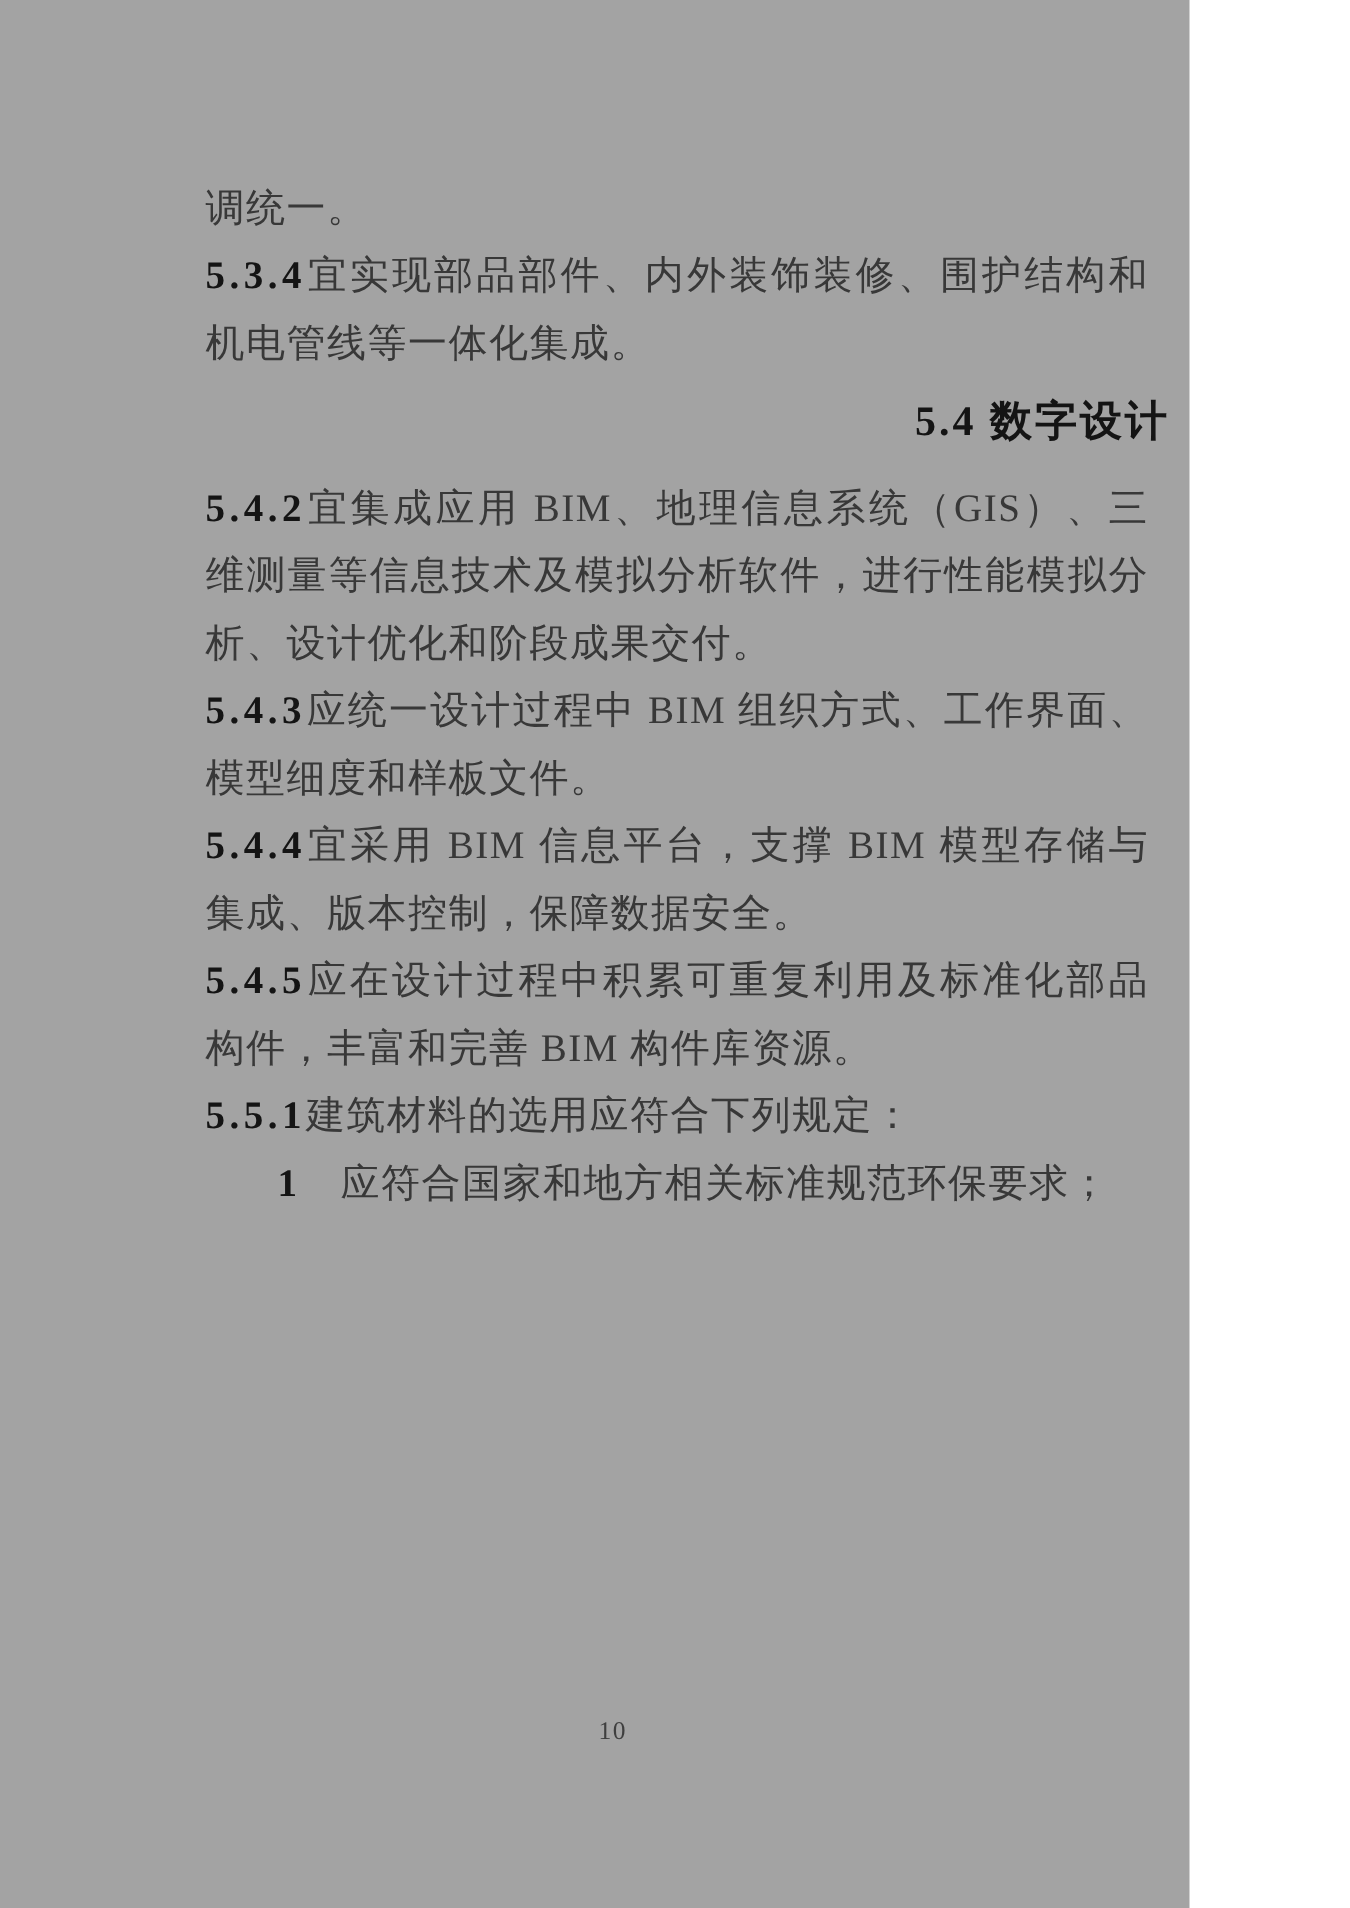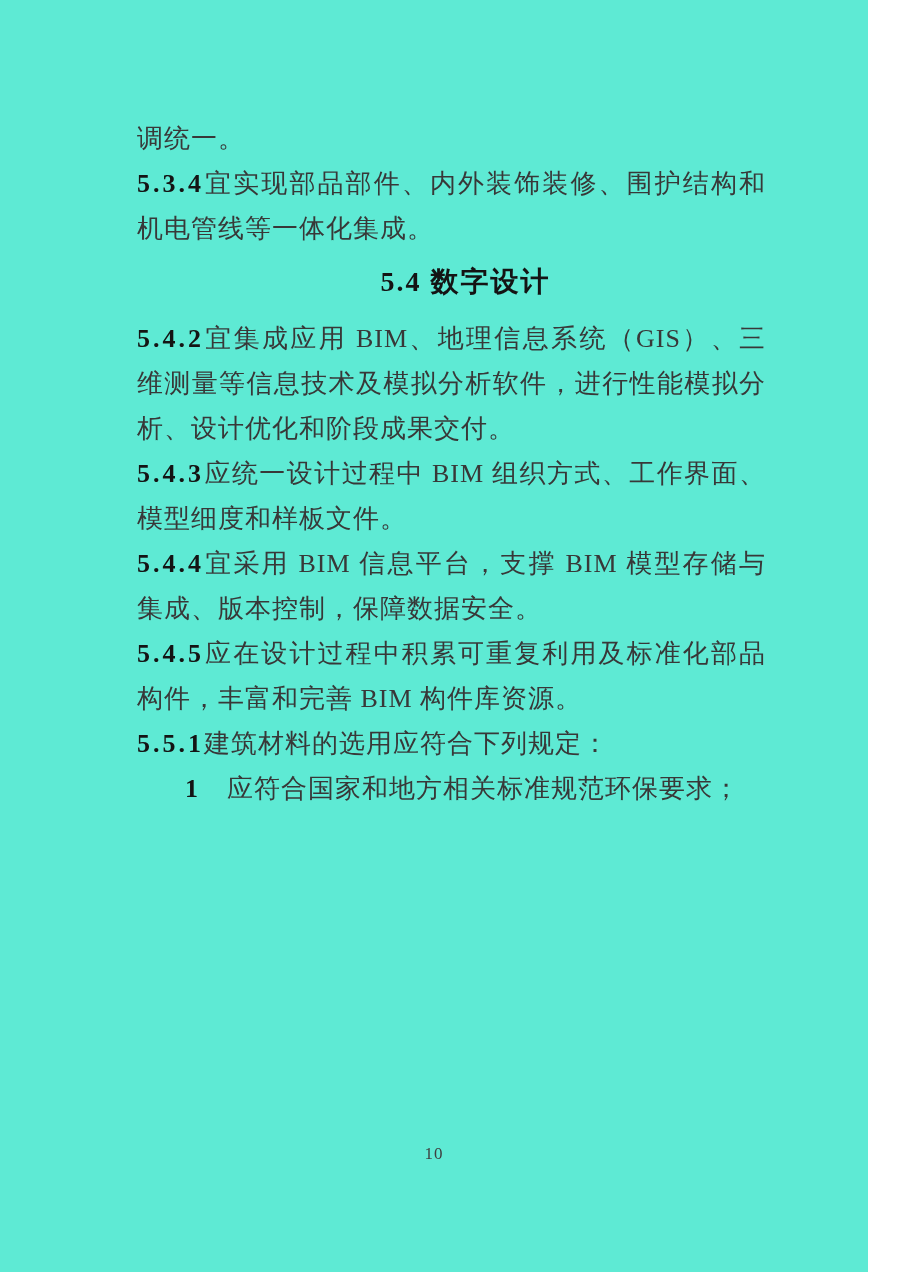--- a/index.html
+++ b/index.html
@@ -2,23 +2,23 @@
 <html><head>
 <meta charset="utf-8">
 <style>
   html, body {
     margin: 0;
     padding: 0;
     background: #ffffff;
   }
   .page {
     position: relative;
-    width: 868px;
+    width: 793px;
     height: 1272px;
-    background: #5eead4;
+    background: #a3a3a3;
     overflow: hidden;
     font-family: "Liberation Serif", "DejaVu Serif", serif;
   }
   .content {
     position: absolute;
     left: 137px;
     top: 116px;
     width: 629px;
   }
   .para {
@@ -41,30 +41,30 @@
   }
   .list-item .clause-num {
     margin-right: 26px;
   }
   .heading {
     position: relative;
     left: 14px;
     font-size: 28px;
     font-weight: 700;
     color: #141414;
-    text-align: center;
+    text-align: right;
     line-height: 45px;
     letter-spacing: 2px;
   }
   .heading-54 { margin: 8px 0 12px 0; }
   .heading-55 { margin: 25px 0 18px 0; }
   .page-number {
     position: absolute;
     top: 1144px;
-    left: 0;
+    left: 12px;
     width: 100%;
     text-align: center;
     font-size: 17px;
     line-height: 20px;
     color: #3f3f3f;
     letter-spacing: 1px;
   }
 </style>
 </head>
 <body>

